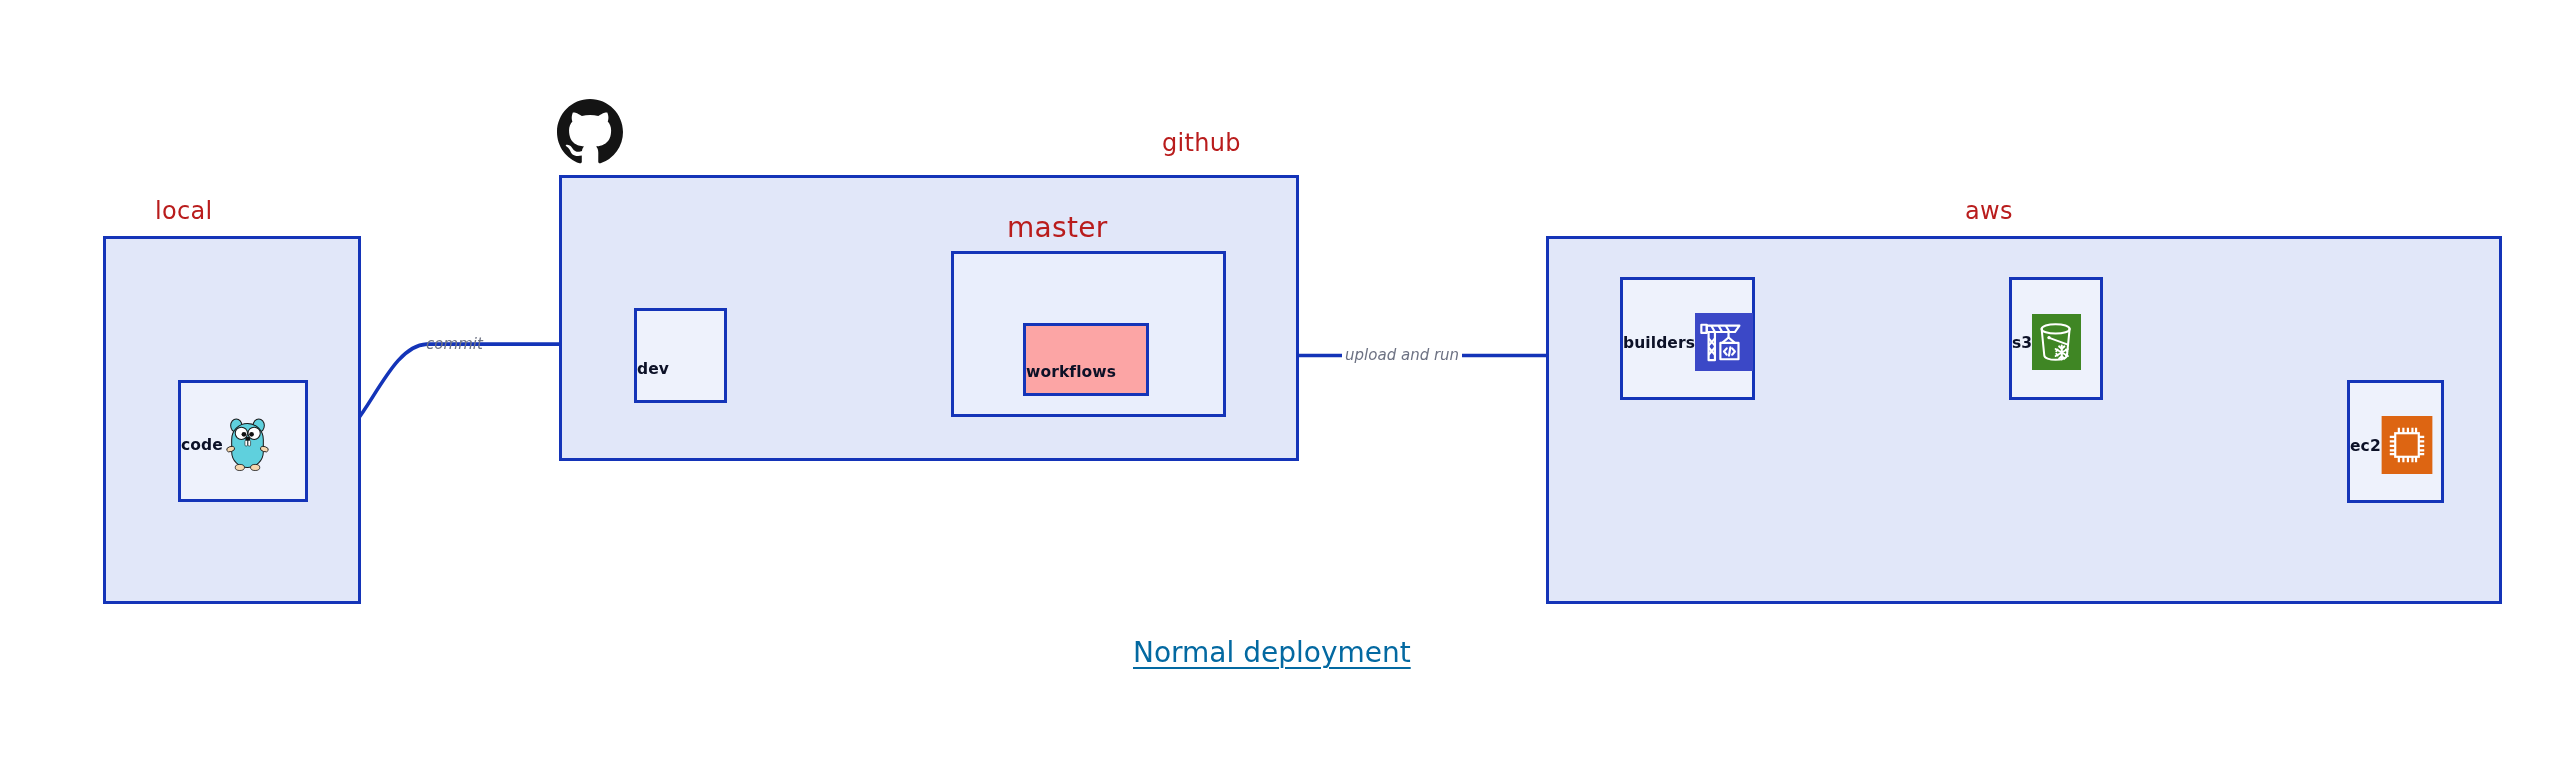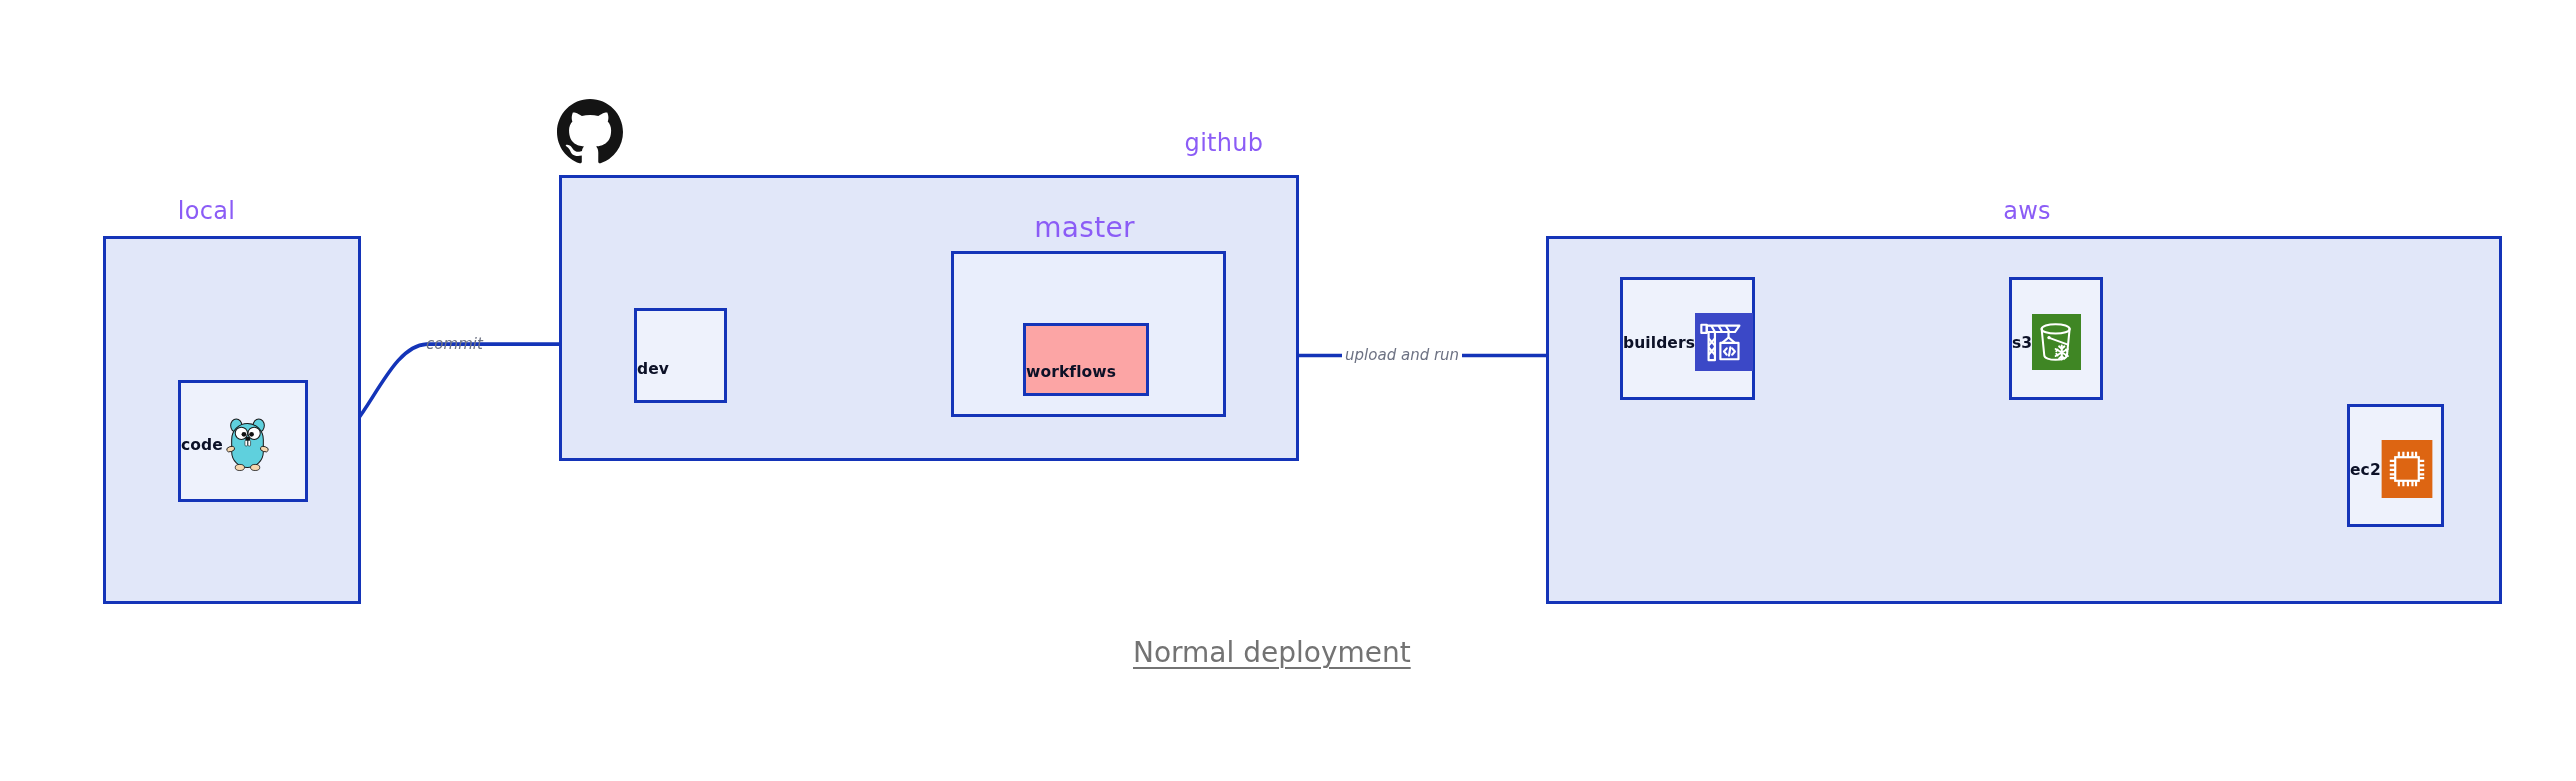--- a/index.html
+++ b/index.html
@@ -24,26 +24,25 @@
     background: #e1e7f9;
     border: 3.6px solid #1434b8;
     box-sizing: border-box;
   }
   .group.inner-group {
     background: #e9eefc;
     border-width: 3.1px;
   }
   .group-label {
     position: absolute;
-    color: #8b5cf6;
+    color: #b91c1c;
     font-size: 24px;
     font-weight: 400;
     letter-spacing: 0.3px;
     white-space: nowrap;
-    text-align: center;
   }
 
   
   .node {
     position: absolute;
     background: #eef2fc;
     border: 3.1px solid #1434b8;
     box-sizing: border-box;
     display: flex;
     flex-direction: row;
@@ -79,21 +78,21 @@
     white-space: nowrap;
     background: #ffffff;
     padding: 0 3.1px;
   }
   .edge-label.on-tint  { background: #e1e7f9; }
   .edge-label.no-bg    { background: transparent; }
 
   
   .diagram-title {
     position: absolute;
-    color: #737373;
+    color: #0369a1;
     font-size: 28px;
     font-weight: 400;
     text-decoration: underline;
     text-underline-offset: 4.6px;
     text-decoration-thickness: 2.1px;
     white-space: nowrap;
   }
 
   .octocat {
     position: absolute;
@@ -229,21 +228,21 @@
           <circle cx="19.5" cy="27" r="1.9" fill="#ffffff" stroke="none"></circle>
 
           <path d="M34 36 V52 M27 40 L41 48 M41 40 L27 48"></path>
           <path d="M31 37 L34 39.6 L37 37 M31 51 L34 48.4 L37 51"></path>
           <path d="M27.8 42.6 L29.2 40.6 M38.8 47.4 L40.2 45.4 M27.8 45.4 L29.2 47.4 M38.8 40.6 L40.2 42.6"></path>
         </g>
       </svg>
     </div>
   </div>
 
-  <div class="node" style="left:2347px; top:404px; width:97px; height:123px;">
+  <div class="node" style="left:2347px; top:380px; width:97px; height:123px;">
     <div class="node-title">ec2</div>
     <div class="node-icon">
       <svg width="52" height="58" viewBox="0 0 56 64" xmlns="http://www.w3.org/2000/svg">
         <rect width="56" height="64" fill="#dd6512"></rect>
         <g fill="none" stroke="#ffffff" stroke-width="2.4">
           <rect x="15" y="19" width="26" height="26"></rect>
           <path d="M19 19 V13 M24 19 V13 M29 19 V13 M34 19 V13 M38 19 V13"></path>
           <path d="M19 45 V51 M24 45 V51 M29 45 V51 M34 45 V51 M38 45 V51"></path>
           <path d="M15 23 H9 M15 28 H9 M15 33 H9 M15 38 H9 M15 42 H9"></path>
           <path d="M41 23 H47 M41 28 H47 M41 33 H47 M41 38 H47 M41 42 H47"></path>

